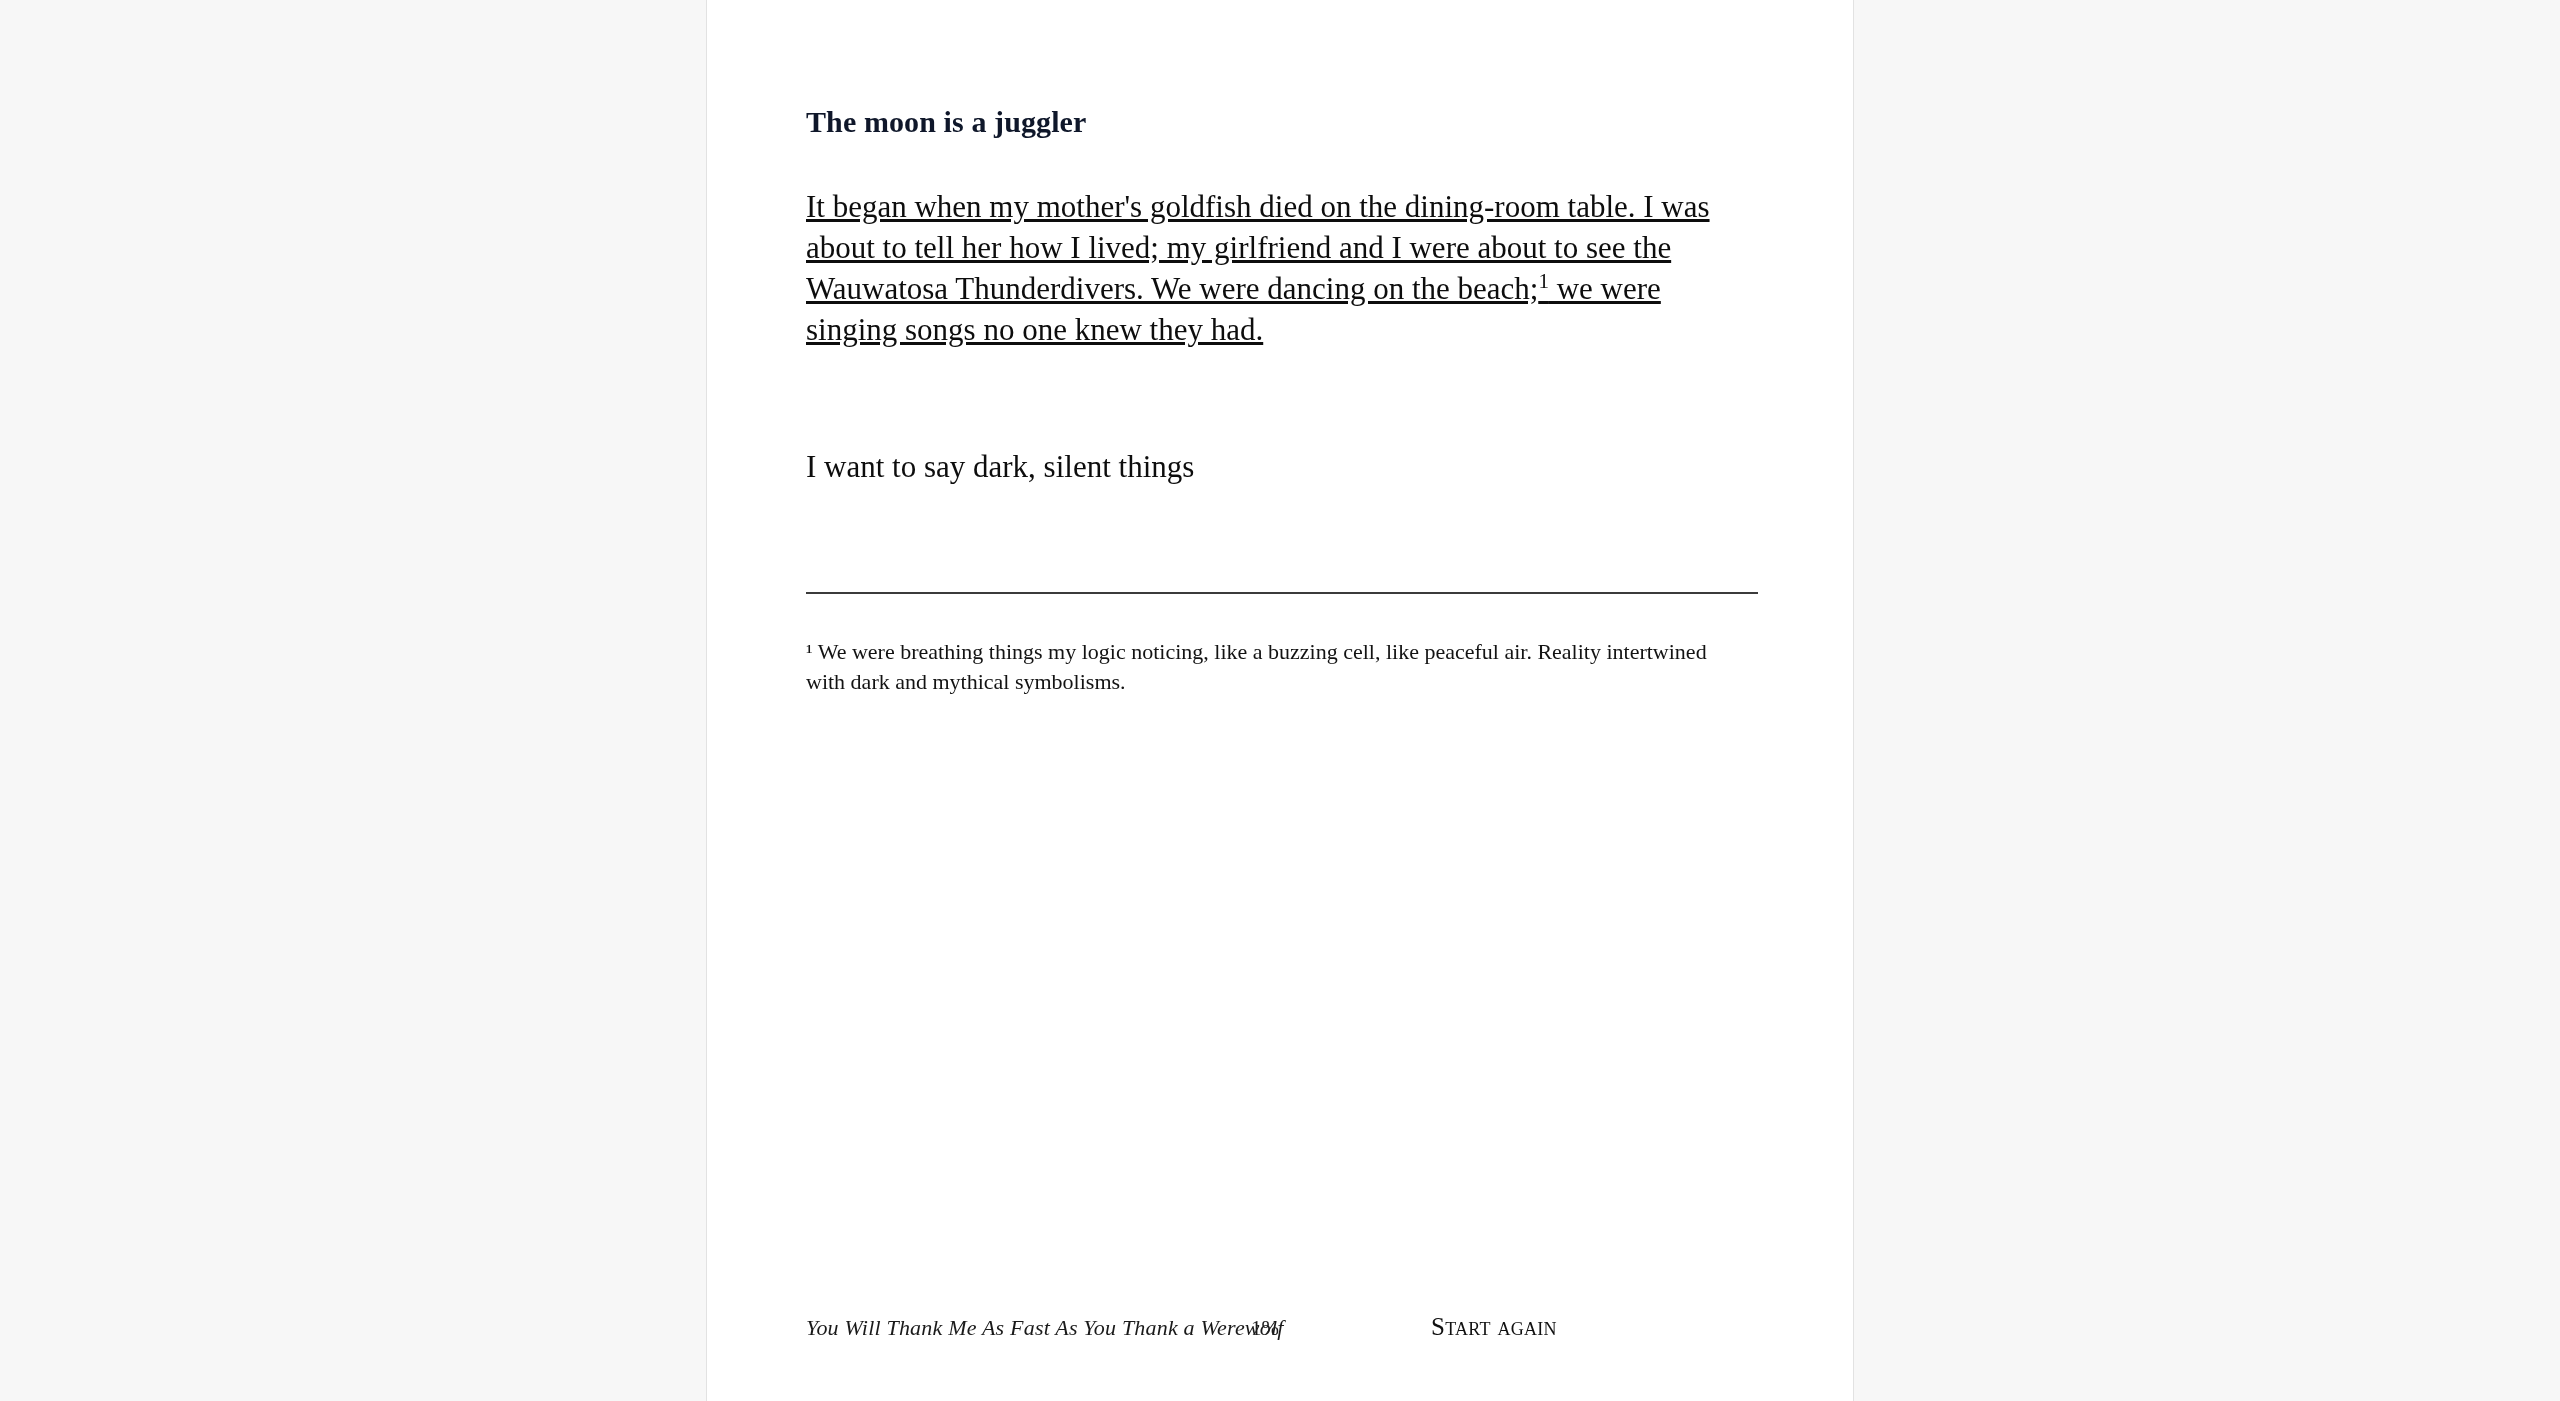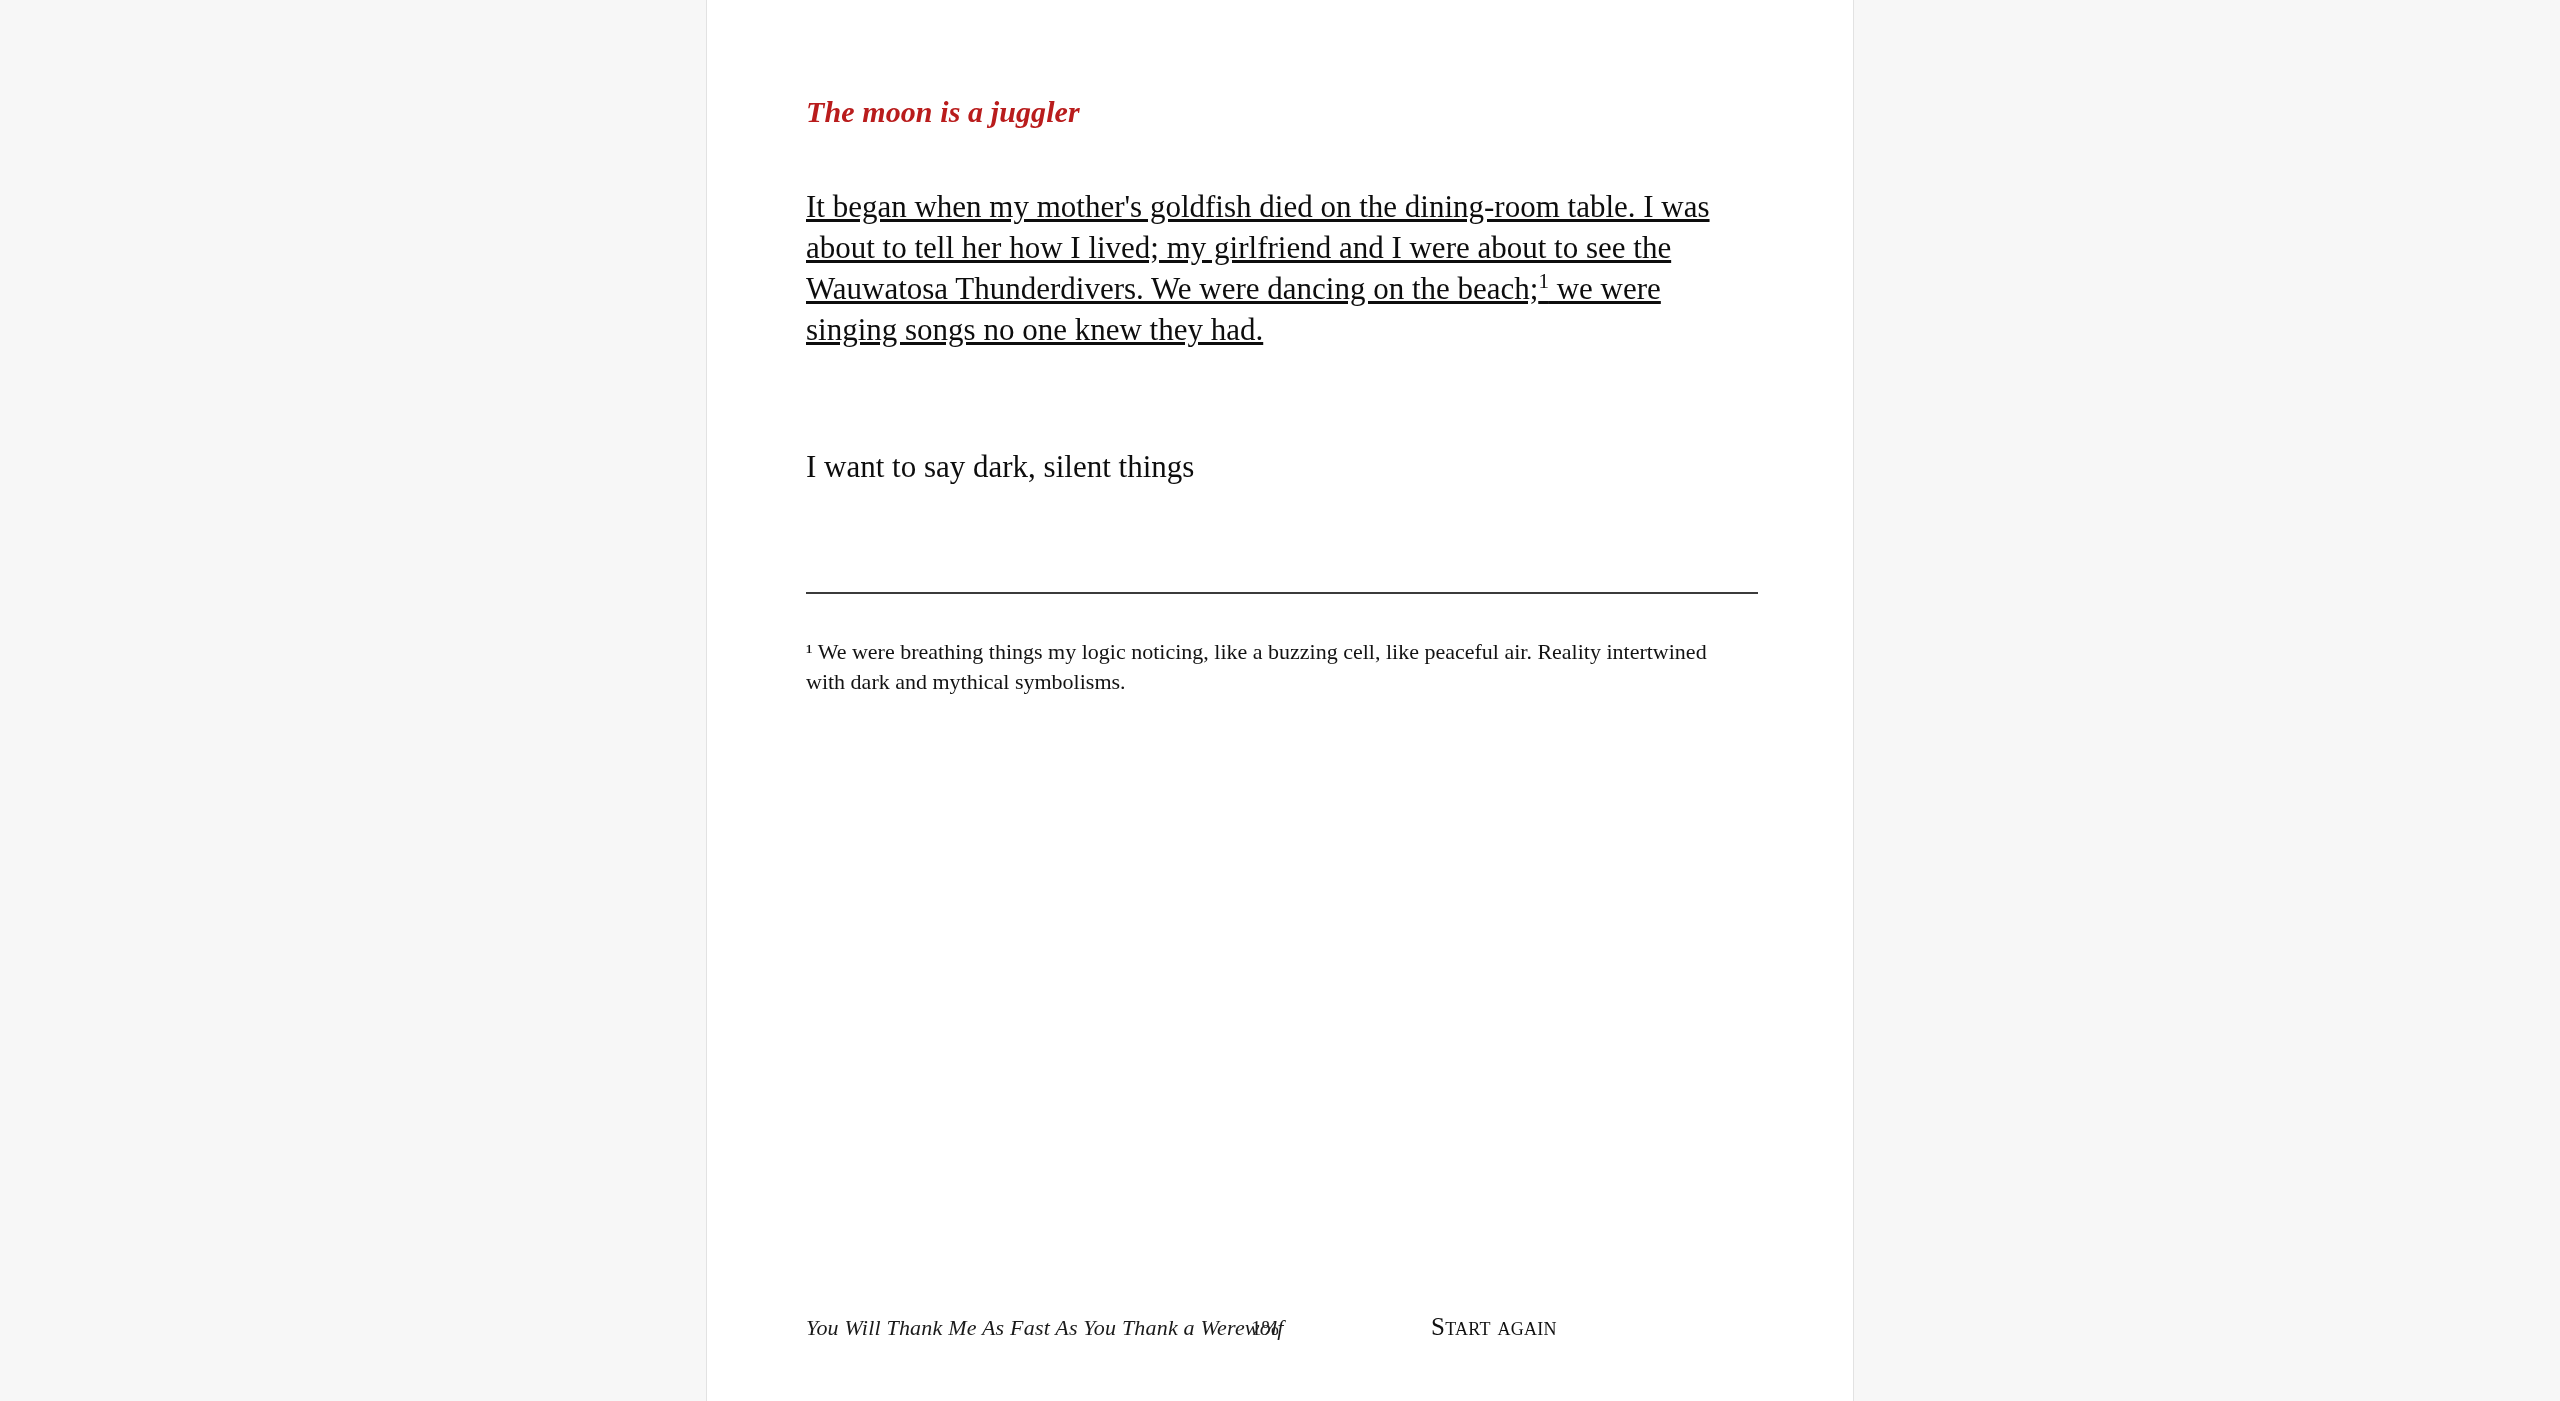--- a/index.html
+++ b/index.html
@@ -31,27 +31,26 @@
   }
   .content {
     position: absolute;
     left: 99px;
     top: 0;
     width: 952px;
     height: 1401px;
   }
   .title {
     position: absolute;
-    top: 75px;
+    top: 85px;
     left: 0;
     font-size: 30px;
     font-weight: bold;
-    color: #b91c1c;
+    color: #0f172a;
     letter-spacing: 0.1px;
-    font-style: italic;
   }
   .para {
     position: absolute;
     left: 0;
     width: 945px;
     font-size: 31px;
     line-height: 41px;
     color: #0d0d0d;
   }
   .para-1 { top: 155px; width: 940px; text-decoration: underline; }

